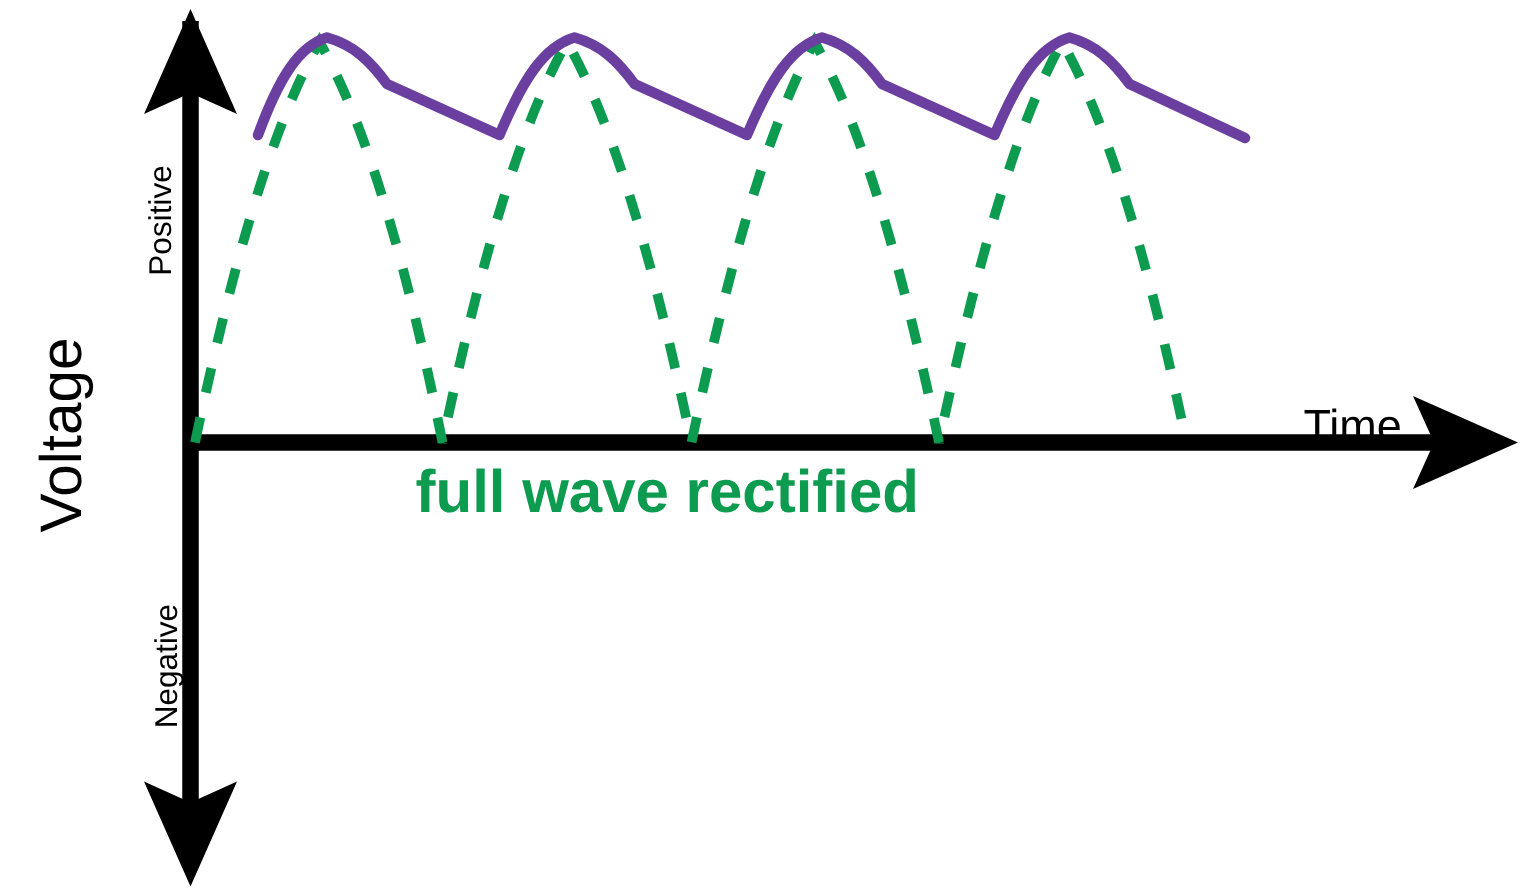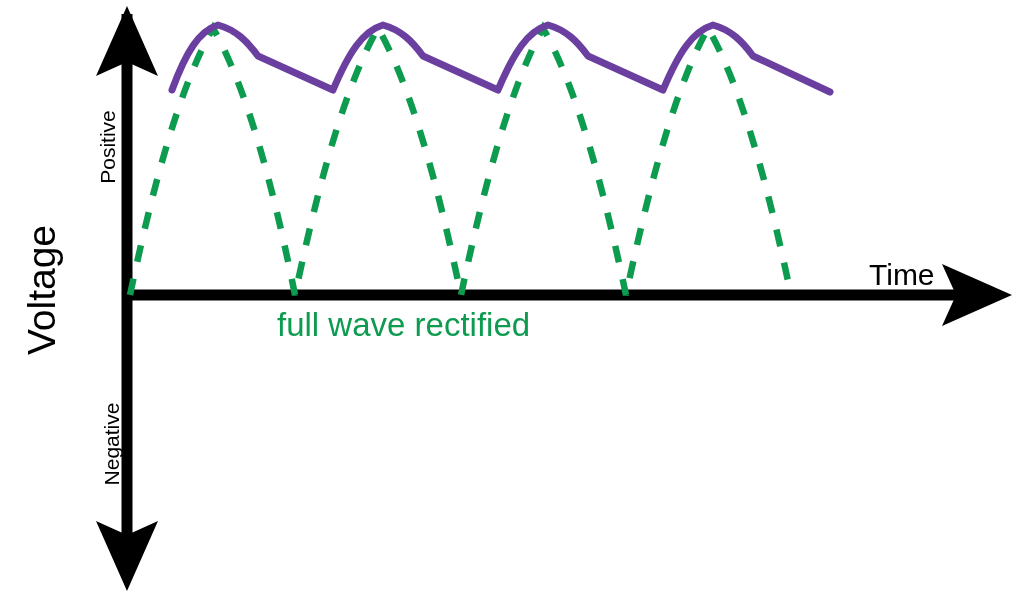--- a/index.html
+++ b/index.html
@@ -54,30 +54,31 @@
     left: 48px;
     top: 432px;
     width: 128px;
     text-align: center;
     font-size: 21px;
     transform: rotate(-90deg);
   }
   #x-axis-title {
     position: absolute;
     left: 869px;
-    top: 258px;
+    top: 268px;
     font-size: 30px;
     color: #000000;
     white-space: nowrap;
   }
   .caption {
     position: absolute;
     white-space: nowrap;
-    font-size: 33px;
+    font-size: 40px;
     font-family: "Liberation Sans", sans-serif;
+    font-weight: bold;
   }
   #caption-green {
     left: 277px;
     top: 306px;
   }
   #caption-purple {
     left: 344px;
     top: 360px;
   }
 </style>

